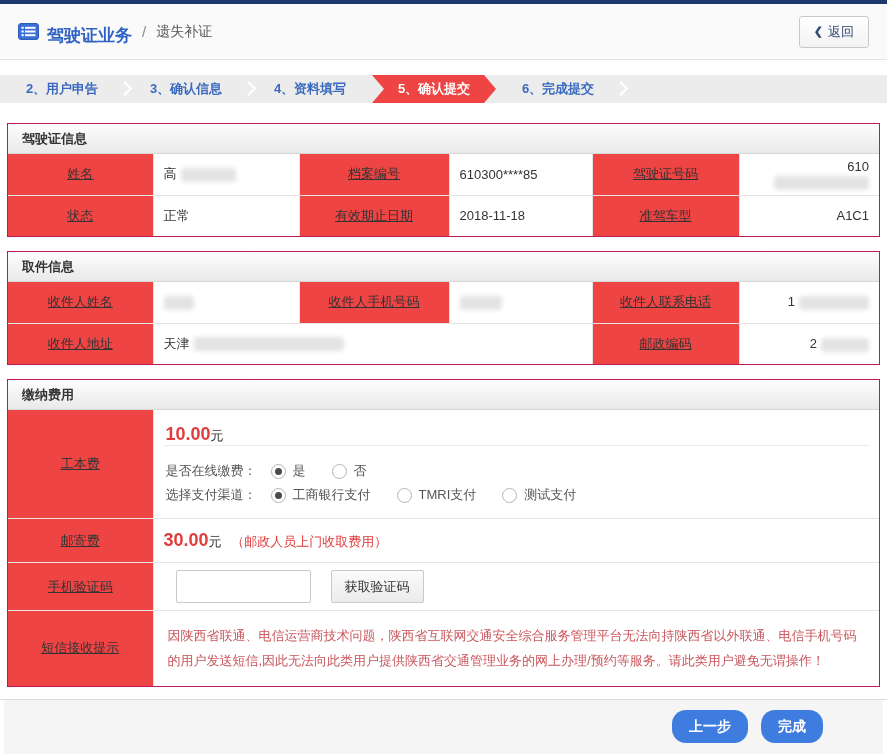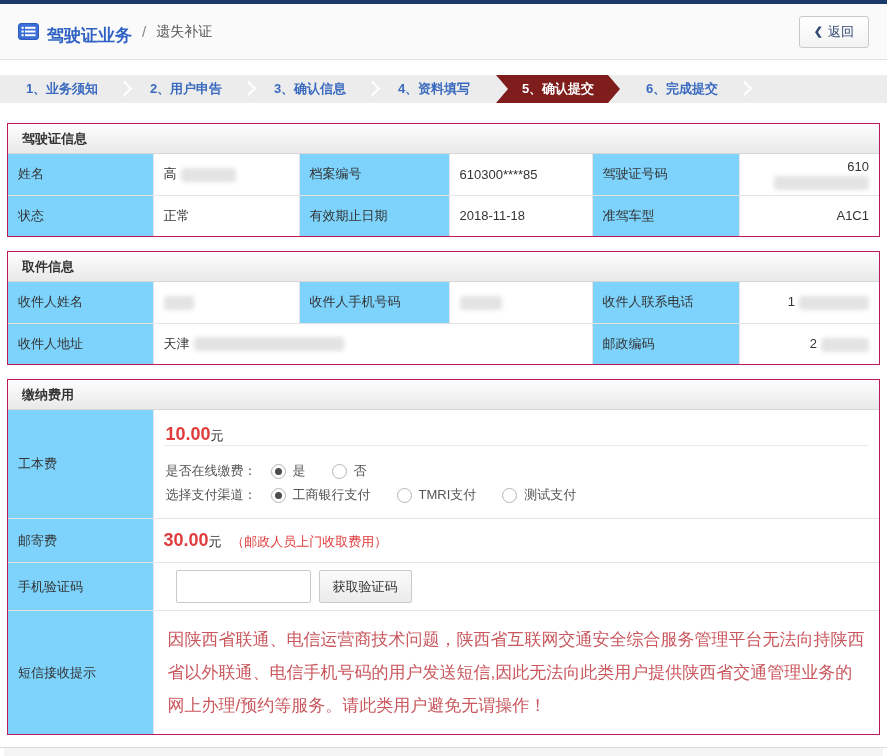--- a/index.html
+++ b/index.html
@@ -19,35 +19,35 @@
   .back-btn { background:linear-gradient(#fff,#f3f3f3); border:1px solid #c9c9c9; border-radius:3px;
     padding:6px 14px; font-size:13px; color:#334a72; cursor:pointer; display:flex; align-items:center; gap:5px; }
   .back-btn .arr { font-size:11px; font-weight:bold; }
 
   
   .steps { margin-top:15px; height:28px; background:#ececec; display:flex; }
   .step { width:124px; line-height:28px; text-align:center; font-size:13px; font-weight:bold;
     color:#3a6abf; position:relative; cursor:pointer; }
   .step .sep { position:absolute; right:-6px; top:8px; width:11px; height:11px;
     border-top:2px solid #fff; border-right:2px solid #fff; transform:rotate(45deg); z-index:1; }
-  .step.active { background:#7f1d1d; color:#fff; z-index:2;
+  .step.active { background:#ef4444; color:#fff; z-index:2;
     clip-path:polygon(0 0, calc(100% - 12px) 0, 100% 50%, calc(100% - 12px) 100%, 0 100%, 12px 50%); }
 
   
   .section { margin:14px 7px 12px 7px; border:1px solid #be185d; }
   .section.first { margin-top:20px; }
   .sec-header { height:30px; line-height:30px; background:linear-gradient(#fdfdfd,#e9e9e9);
     border-bottom:1px solid #d6d6d6; padding-left:14px; font-size:13px; font-weight:bold; color:#333; }
   table.info { width:100%; border-collapse:collapse; table-layout:fixed; }
   table.info td { border:1px solid #e4e4e4; font-size:13px; height:41px; padding:0 10px; }
   table.info tr:first-child td { border-top:none; }
   table.info td:first-child { border-left:none; }
   table.info td:last-child { border-right:none;text-align:right; }
   table.info tr:last-child td { border-bottom:none; }
-  td.lbl { background:#7dd3fc; text-align:left; padding-right:12px; color:#333; }
+  td.lbl { background:#ef4444; text-align:center; padding-right:12px; color:#333;text-decoration:underline; }
   td.val { background:#fff; color:#333; }
 
   .redact { display:inline-block; height:14px; background:#e3e3e3; border-radius:4px;
     filter:blur(2px); vertical-align:middle; margin-left:4px; }
 
   
   table.fees { width:100%; border-collapse:collapse; table-layout:fixed; }
   table.fees td { border:1px solid #e4e4e4; font-size:13px; padding:0 10px; vertical-align:middle; }
   table.fees td:first-child { border-left:none; }
   table.fees td:last-child { border-right:none; }
@@ -58,26 +58,26 @@
   .fee-top { padding:14px 2px 0 2px; border-bottom:1px solid #ebebeb; }
   .fee-pay { padding:10px 2px 8px 2px; }
   .pay-line { display:flex; align-items:center; margin:6px 0; color:#555; }
   .pay-line .q { margin-right:14px; color:#555; }
   .radio { width:15px; height:15px; border:1px solid #b5b5b5; border-radius:50%; background:#fff;
     display:inline-block; position:relative; vertical-align:middle; flex:none; cursor:pointer; }
   .radio.checked::after { content:''; position:absolute; left:3px; top:3px; right:3px; bottom:3px;
     border-radius:50%; background:#4c4c4c; }
   .radio-lab { margin:0 26px 0 7px; color:#555; cursor:pointer; }
   .postage-note { color:#e13b3b; font-size:13px; margin-left:6px; }
-  .code-row { display:flex; align-items:flex-start; gap:8px; padding:7px 12px; }
+  .code-row { display:flex; align-items:flex-start; gap:20px; padding:7px 12px; }
   .code-input { width:135px; height:33px; border:1px solid #c9c9c9; border-radius:2px; padding:0 8px;
     font-size:13px; font-family:inherit; }
   .code-btn { height:33px; padding:0 13px; background:linear-gradient(#fbfbfb,#ebebeb);
     border:1px solid #c9c9c9; border-radius:2px; font-size:13px; color:#333; cursor:pointer; font-family:inherit; }
-  .notice { color:#c9575d; font-size:17px; line-height:1.95; padding:12px 4px; }
+  .notice { color:#c9575d; font-size:13px; line-height:1.95; padding:12px 4px; }
 
   
   .footer-line { margin-top:11px; border-top:1px solid #dcdcdc; }
   .footer { height:54px; background:#f5f5f5; margin:0 4px; display:flex; align-items:center;
     justify-content:flex-end; gap:13px; padding-right:60px; }
   .btn-blue { background:#3e7ce0; color:#fff; border:none; border-radius:14px; height:33px;
     padding:0 17px; font-size:14px; font-weight:bold; cursor:pointer; font-family:inherit; }
 
   .list-icon-svg { display:block; }
 </style>
@@ -103,23 +103,20 @@
     <span class="ph-divider">/</span>
     <span class="ph-sub">遗失补证</span>
   </div>
   <button class="back-btn">
     <span class="arr">❮</span>
     <span>返回</span>
   </button>
 </div>
 
 <div class="steps">
-  <div class="step">
-    <span>1、业务须知</span><span class="sep"></span>
-  </div>
   <div class="step">
     <span>2、用户申告</span><span class="sep"></span>
   </div>
   <div class="step">
     <span>3、确认信息</span><span class="sep"></span>
   </div>
   <div class="step">
     <span>4、资料填写</span>
   </div>
   <div class="step active">

